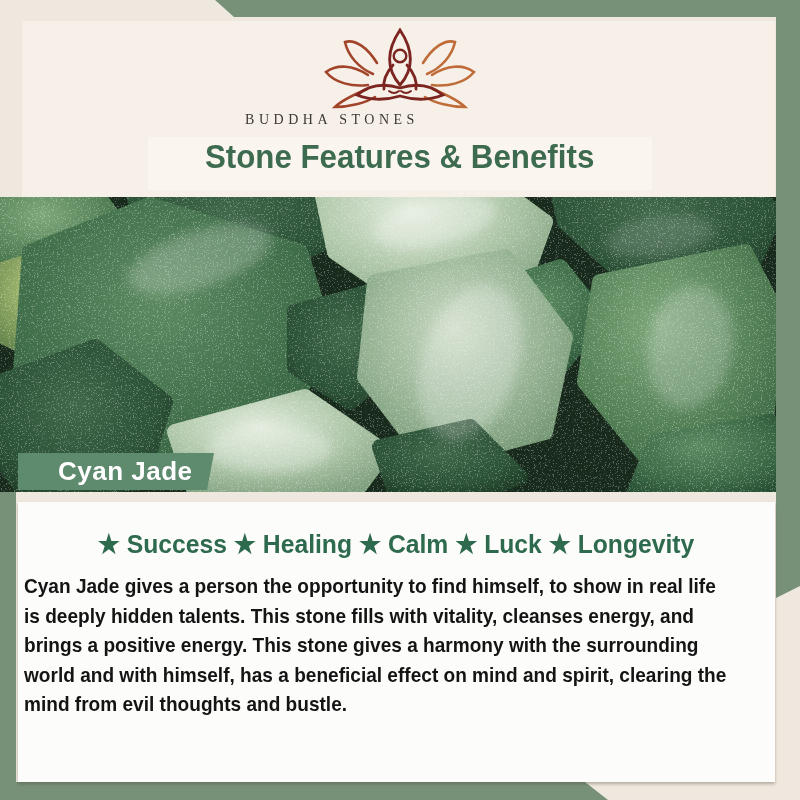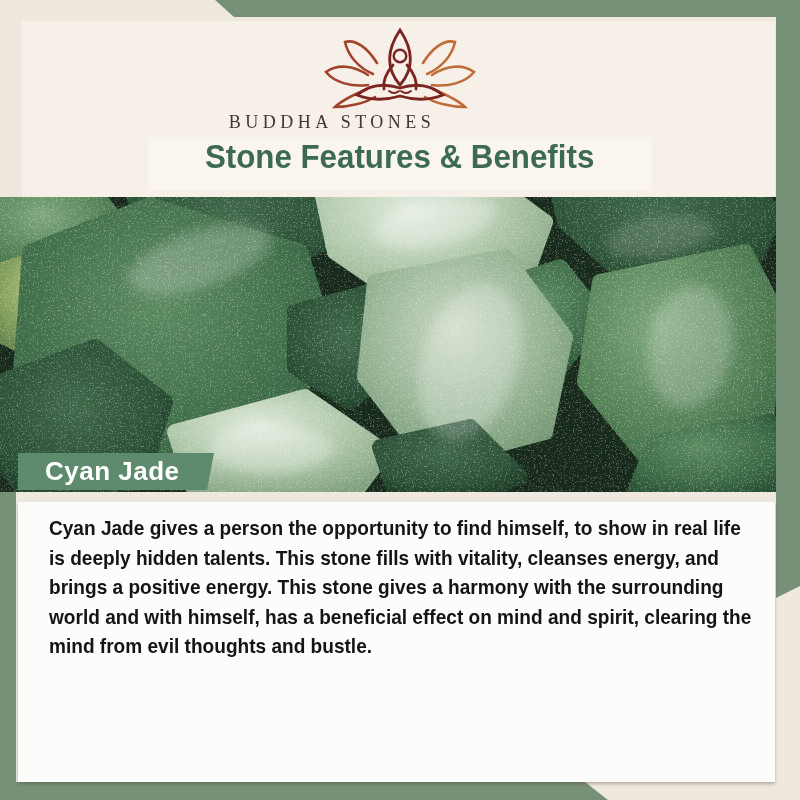--- a/index.html
+++ b/index.html
@@ -22,21 +22,21 @@
   
   .header-card{
     position:absolute;left:22px;top:21px;width:753px;height:176px;
     background:#f6f0e8;
   }
   .logo{position:absolute;left:315px;top:26px;width:170px;height:84px;}
   .brand-name{
     position:absolute;left:0;top:112px;width:664px;
     text-align:center;
     font-family:"Liberation Serif",serif;
-    font-size:18px;letter-spacing:4.5px;
+    font-size:14px;letter-spacing:4.5px;
     color:#3e3833;font-weight:400;
   }
   .title-panel{
     position:absolute;left:148px;top:137px;width:504px;height:53px;
     background:#faf5ee;
     display:flex;align-items:flex-start;justify-content:center;
   }
   .title-panel .t{
     display:inline-block;transform:scaleX(.92);
     font-size:34px;font-weight:700;color:#3d6b50;
@@ -44,37 +44,37 @@
   }
   
   .photo{position:absolute;left:0;top:197px;width:776px;height:295px;}
   .stone-label{
     position:absolute;left:18px;top:453px;width:196px;height:37px;
     background:#5e8a6e;
     clip-path:polygon(0 0,100% 0,calc(100% - 7px) 100%,0 100%);
     display:flex;align-items:center;
   }
   .stone-label .t{
-    padding-left:27px;color:#ffffff;font-weight:700;
+    padding-left:40px;color:#ffffff;font-weight:700;
     font-size:26px;letter-spacing:.5px;white-space:nowrap;
   }
   
   .content-panel{
     position:absolute;left:18px;top:502px;width:757px;height:280px;
     background:#fcfcfa;
     box-shadow:0 2px 3px rgba(70,58,45,.35);
   }
   .benefits-line{
     margin-top:27px;text-align:center;
     color:#2e6a4d;font-weight:700;font-size:26px;
     white-space:nowrap;
   }
   .benefits-line .t{display:inline-block;transform:scaleX(.95);}
   .description{
-    margin-top:11px;padding-left:31px;
+    margin-top:11px;padding-left:6px;
     color:#141414;font-weight:700;font-size:20.5px;
   }
   .description .line{
     display:block;white-space:nowrap;line-height:29.5px;
     transform:scaleX(.93);transform-origin:left center;
     letter-spacing:0px;
   }
 </style>
 </head>
 <body>
@@ -190,20 +190,23 @@
     </g>
 
     <rect x="0" y="0" width="776" height="295" filter="url(#speckle)" opacity=".28"></rect>
   </svg>
 
   <div class="stone-label">
     <span class="t">Cyan Jade</span>
   </div>
 
   <div class="content-panel">
+    <div class="benefits-line">
+      <span class="t" id="benefits-text">★ Success ★ Healing ★ Calm ★ Luck ★ Longevity</span>
+    </div>
     <div class="description" id="description-block">
         <span class="line">Cyan Jade gives a person the opportunity to find himself, to show in real life</span>
         <span class="line">is deeply hidden talents. This stone fills with vitality, cleanses energy, and</span>
         <span class="line">brings a positive energy. This stone gives a harmony with the surrounding</span>
         <span class="line">world and with himself, has a beneficial effect on mind and spirit, clearing the</span>
         <span class="line">mind from evil thoughts and bustle.</span>
       </div>
   </div>
 
 </div>

